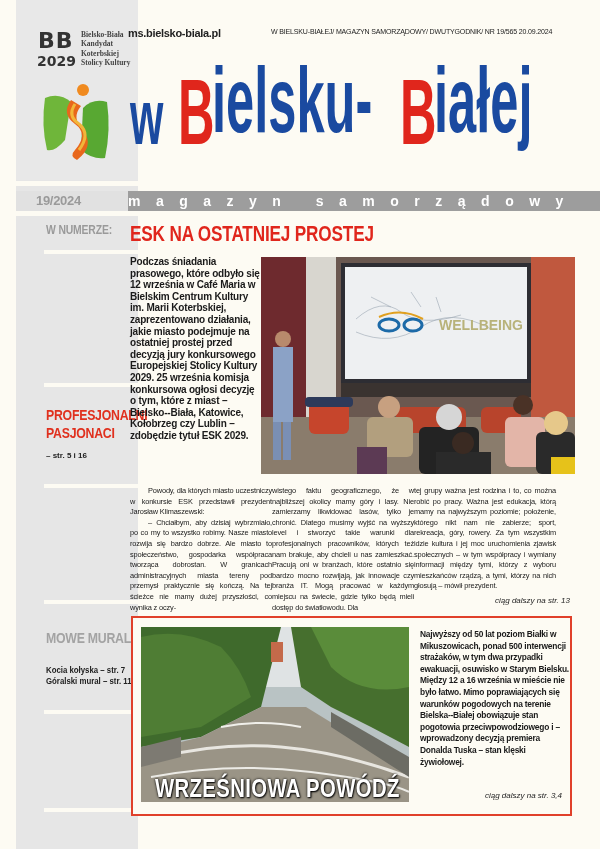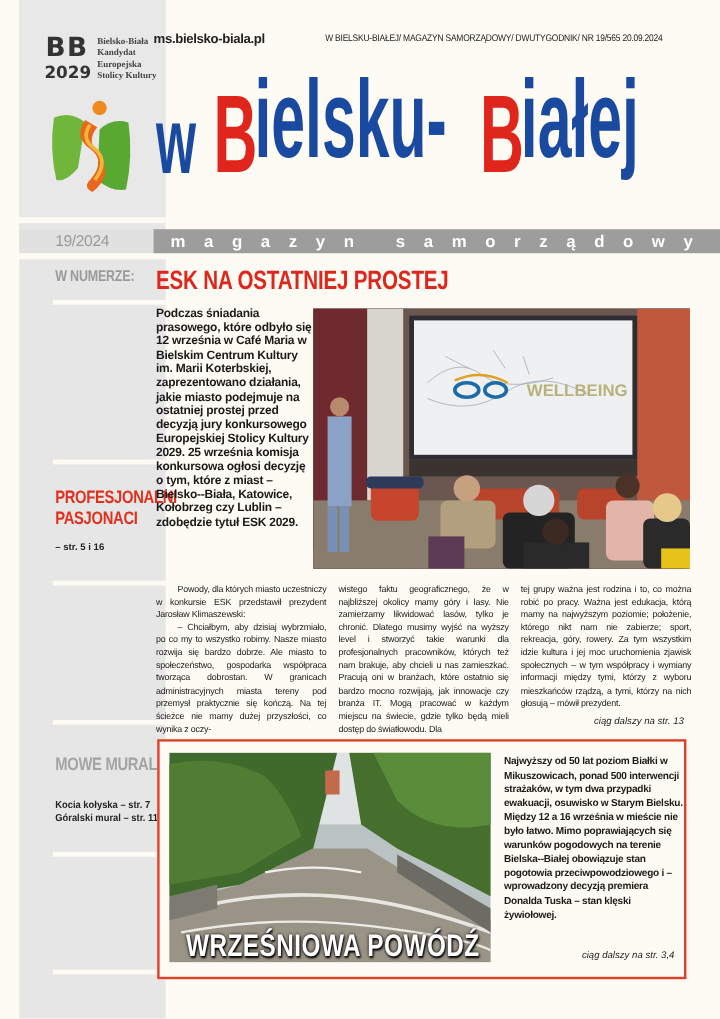--- a/index.html
+++ b/index.html
@@ -10,48 +10,48 @@
   .sidebar { position: absolute; left: 16px; top: 0; width: 122px; height: 849px; background: #e6e6e6; }
   .sidebar-logo-area { position: absolute; left: 0; top: 0; width: 122px; height: 180px; background: #e8e8e8; }
   .bb-mark { position: absolute; left: 22px; top: 30px; font-family: "DejaVu Sans", sans-serif; font-weight: bold; font-size: 22px; color: #333; letter-spacing: 1px; line-height: 22px; }
   .bb-year { position: absolute; left: 21px; top: 53px; font-family: "DejaVu Sans", sans-serif; font-weight: bold; font-size: 14px; color: #333; }
   .bb-caption { position: absolute; left: 65px; top: 30px; font-size: 7.5px; line-height: 9.3px; color: #444; font-weight: bold; font-family: Liberation Serif, serif; }
   .esk-logo { position: absolute; left: 25px; top: 80px; width: 70px; height: 85px; }
 
   .sidebar-sep { position: absolute; left: 0; width: 122px; height: 5px; background: #fdfbf3; }
   .sidebar-sep.short { left: 28px; width: 94px; height: 4px; }
 
-  .issue-no { position: absolute; left: 0; top: 191px; width: 122px; height: 20px; background: #e1e1e1; padding-left: 30px; font-weight: normal; font-size: 13px; color: #9a9a9a; line-height: 20px; font-stretch: condensed; letter-spacing: -0.3px; }
+  .issue-no { position: absolute; left: 0; top: 191px; width: 122px; height: 20px; background: #e1e1e1; padding-left: 20px; font-weight: bold; font-size: 13px; color: #9a9a9a; line-height: 20px; font-stretch: condensed; letter-spacing: -0.3px; }
   .in-issue { position: absolute; left: 30px; top: 222px; font-weight: bold; font-size: 13px; color: #9a9a9a; letter-spacing: -0.2px; transform: scaleX(0.8); transform-origin: left; }
 
   .toc-item { position: absolute; left: 30px; width: 92px; }
   .toc-title { font-weight: bold; font-size: 15px; line-height: 18px; color: #a3a3a3; letter-spacing: -0.3px; transform: scaleX(0.82); transform-origin: left; width: 115px; }
   .toc-title.red { color: #e0301e; }
   .toc-page { margin-top: 9px; font-size: 8px; font-weight: bold; color: #222; }
   .toc-sub { font-size: 8.5px; font-weight: bold; color: #222; line-height: 11px; transform: scaleX(0.92); transform-origin: left; width: 110px; }
 
   
   .site-url { position: absolute; left: 128px; top: 27px; font-size: 11px; font-weight: bold; color: #222; letter-spacing: -0.3px; }
   .masthead-meta { position: absolute; left: 271px; top: 27px; font-size: 8px; color: #222; letter-spacing: -0.2px; transform: scaleX(0.88); transform-origin: left; white-space: nowrap; }
 
   .masthead { position: absolute; left: 130px; top: 68px; height: 110px; white-space: nowrap; font-family: "Liberation Sans", sans-serif; font-weight: bold; line-height: 1; }
   .mh-w { position: absolute; left: 0; top: 10px; font-size: 78px; color: #1a4aa0; transform: scaleX(0.55); transform-origin: left; }
   .mh-seg { position: absolute; font-size: 92px; transform: scaleX(0.55); transform-origin: left; }
   .mh-blue { color: #1a4aa0; }
   .mh-red { color: #e0261c; }
 
   
-  .tagline-bar { position: absolute; left: 128px; top: 191px; width: 472px; height: 20px; background: #9d9d9d; color: #fff; font-weight: bold; font-size: 14px; line-height: 20px; padding-left: 14px; letter-spacing: 15.5px; white-space: nowrap; overflow: hidden; }
+  .tagline-bar { position: absolute; left: 128px; top: 191px; width: 472px; height: 20px; background: #9d9d9d; color: #fff; font-weight: bold; font-size: 14px; line-height: 20px; letter-spacing: 15.5px; white-space: nowrap; overflow: hidden; }
 
   
   .lead-title { position: absolute; left: 130px; top: 221px; font-weight: bold; font-size: 22px; color: #e0261c; letter-spacing: -0.2px; transform: scaleX(0.78); transform-origin: left; white-space: nowrap; }
   .lead-intro { position: absolute; left: 130px; top: 256px; width: 130px; font-size: 10px; line-height: 11.6px; font-weight: bold; color: #1a1a1a; letter-spacing: -0.2px; }
   .lead-photo { position: absolute; left: 261px; top: 257px; width: 314px; height: 217px; overflow: hidden; background: #5a4a42; }
 
-  .body-cols { position: absolute; left: 130px; top: 486px; width: 447px; display: flex; gap: 10px; }
+  .body-cols { position: absolute; left: 130px; top: 486px; width: 447px; display: flex; }
   .body-col { width: 142px; font-size: 7.4px; line-height: 10.6px; color: #1a1a1a; text-align: justify; letter-spacing: -0.15px; }
   .body-col p { text-indent: 0; }
   .body-col p.indent { text-indent: 18px; }
   .cont-1 { position: absolute; left: 495px; top: 596px; font-size: 8px; font-style: italic; color: #222; }
 
   
   .flood-box { position: absolute; left: 131px; top: 616px; width: 441px; height: 200px; border: 2px solid #e0402a; background: #fdfbf3; }
   .flood-photo { position: absolute; left: 8px; top: 9px; width: 268px; height: 175px; overflow: hidden; }
   .flood-title { position: absolute; left: 14px; top: 146px; font-weight: bold; font-size: 26px; color: #fff; letter-spacing: 0.5px; transform: scaleX(0.78); transform-origin: left; white-space: nowrap; text-shadow: 0 0 3px #000, 1px 1px 2px #000; }
   .flood-text { position: absolute; left: 287px; top: 11px; width: 150px; font-size: 8.4px; line-height: 11.6px; font-weight: bold; color: #1a1a1a; letter-spacing: -0.2px; }
@@ -60,21 +60,21 @@
 </head>
 <body>
 
 <aside class="sidebar">
   <div class="sidebar-logo-area">
     <div class="bb-mark">BB</div>
     <div class="bb-year">2029</div>
     <div class="bb-caption">
       <div>Bielsko-Biała</div>
       <div>Kandydat</div>
-      <div>Europejska</div>
+      <div>Koterbskiej</div>
       <div>Stolicy Kultury</div>
     </div>
     <svg class="esk-logo" viewBox="0 0 70 85">
       <path d="M4 18 Q18 12 30 22 L24 60 Q14 72 6 70 Q0 45 4 18Z" fill="#6fb63a"></path>
       <path d="M66 22 Q52 18 42 28 L40 70 Q52 80 64 78 Q70 50 66 22Z" fill="#58a832"></path>
       <path d="M30 20 Q20 34 34 44 Q48 54 34 70 Q28 76 36 80 Q54 66 42 50 Q30 38 40 26 Z" fill="#e8671c"></path>
       <path d="M34 24 Q26 36 38 44 Q50 54 38 70" stroke="#f2b63a" stroke-width="3" fill="none"></path>
       <circle cx="42" cy="10" r="6" fill="#f08a1f"></circle>
     </svg>
   </div>

